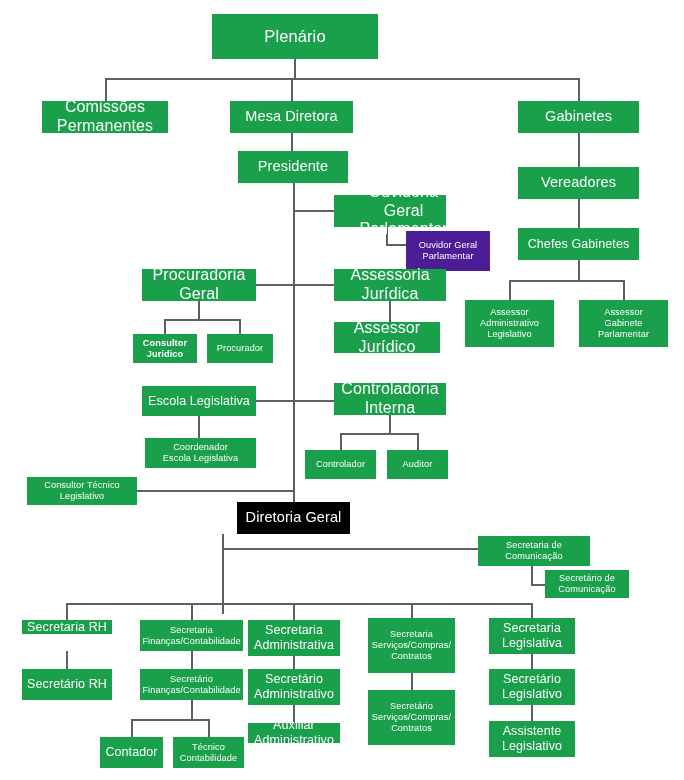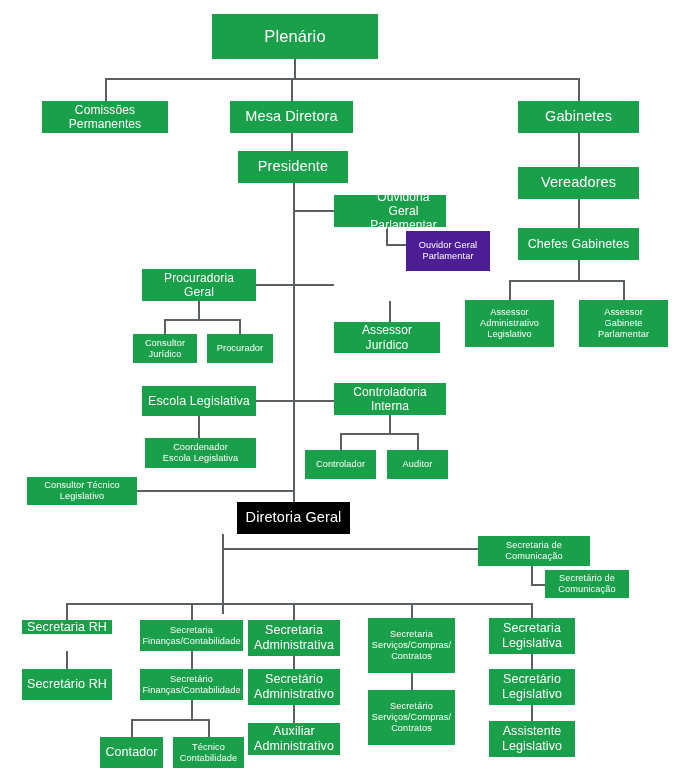--- a/index.html
+++ b/index.html
@@ -27,21 +27,21 @@
     justify-content: center;
     text-align: center;
     line-height: 1.18;
     box-sizing: border-box;
     padding: 2px 4px;
     letter-spacing: 0.1px;
   }
   .sz-xl { font-size: 16.5px; }
   .sz-lg { font-size: 14.5px; }
   .sz-md { font-size: 12.5px; }
-  .sz-sm { font-size: 12px; }
+  .sz-sm { font-size: 16px; }
   .sz-xs { font-size: 9.2px; }
   .conn {
     position: absolute;
     background: #5a6063;
   }
   .conn.v { width: 2px; }
   .conn.h { height: 2px; }
 </style>
 </head>
 <body>
@@ -107,27 +107,29 @@
     <div class="node sz-lg" style="left: 518px; top: 101px; width: 121px; height: 32px; background: rgb(26, 160, 74); color: rgb(255, 255, 255); white-space: pre-line;">Gabinetes</div>
     <div class="node sz-lg" style="left: 518px; top: 167px; width: 121px; height: 32px; background: rgb(26, 160, 74); color: rgb(255, 255, 255); white-space: pre-line;">Vereadores</div>
     <div class="node sz-lg" style="left: 238px; top: 151px; width: 110px; height: 32px; background: rgb(26, 160, 74); color: rgb(255, 255, 255); white-space: pre-line;">Presidente</div>
     <div class="node sz-sm" style="left: 334px; top: 195px; width: 112px; height: 32px; background: rgb(26, 160, 74); color: rgb(255, 255, 255); white-space: pre-line; padding-left: 31px;">Ouvidoria Geral
 Parlamentar</div>
     <div class="node sz-xs" style="left: 406px; top: 231px; width: 84px; height: 40px; background: #4c1d95; color: rgb(255, 255, 255); white-space: pre-line;">Ouvidor Geral
 Parlamentar</div>
     <div class="node sz-md" style="left: 518px; top: 228px; width: 121px; height: 32px; background: rgb(26, 160, 74); color: rgb(255, 255, 255); white-space: pre-line;">Chefes Gabinetes</div>
     <div class="node sz-sm" style="left: 142px; top: 269px; width: 114px; height: 32px; background: rgb(26, 160, 74); color: rgb(255, 255, 255); white-space: pre-line;">Procuradoria
 Geral</div>
+    <div class="node sz-sm" style="left: 334px; top: 269px; width: 112px; height: 32px; background: rgb(26, 160, 74); color: rgb(255, 255, 255); white-space: pre-line;">Assessoria
+Jurídica</div>
     <div class="node sz-xs" style="left: 465px; top: 300px; width: 89px; height: 47px; background: rgb(26, 160, 74); color: rgb(255, 255, 255); white-space: pre-line;">Assessor
 Administrativo
 Legislativo</div>
     <div class="node sz-xs" style="left: 579px; top: 300px; width: 89px; height: 47px; background: rgb(26, 160, 74); color: rgb(255, 255, 255); white-space: pre-line;">Assessor
 Gabinete
 Parlamentar</div>
-    <div class="node sz-xs" style="left: 133px; top: 334px; width: 64px; height: 29px; background: rgb(26, 160, 74); color: rgb(255, 255, 255); white-space: pre-line;">Consultor
+    <div class="node sz-xs" style="left: 133px; top: 334px; width: 64px; height: 29px; background: rgb(26, 160, 74); color: rgb(255, 255, 255); white-space: pre-line; font-weight: bold;">Consultor
 Jurídico</div>
     <div class="node sz-xs" style="left: 207px; top: 334px; width: 66px; height: 29px; background: rgb(26, 160, 74); color: rgb(255, 255, 255); white-space: pre-line;">Procurador</div>
     <div class="node sz-sm" style="left: 334px; top: 322px; width: 106px; height: 31px; background: rgb(26, 160, 74); color: rgb(255, 255, 255); white-space: pre-line;">Assessor
 Jurídico</div>
     <div class="node sz-md" style="left: 142px; top: 386px; width: 114px; height: 30px; background: rgb(26, 160, 74); color: rgb(255, 255, 255); white-space: pre-line;">Escola Legislativa</div>
     <div class="node sz-sm" style="left: 334px; top: 383px; width: 112px; height: 32px; background: rgb(26, 160, 74); color: rgb(255, 255, 255); white-space: pre-line;">Controladoria
 Interna</div>
     <div class="node sz-xs" style="left: 145px; top: 438px; width: 111px; height: 30px; background: rgb(26, 160, 74); color: rgb(255, 255, 255); white-space: pre-line;">Coordenador
 Escola Legislativa</div>
     <div class="node sz-xs" style="left: 305px; top: 450px; width: 71px; height: 29px; background: rgb(26, 160, 74); color: rgb(255, 255, 255); white-space: pre-line;">Controlador</div>
@@ -155,17 +157,17 @@
     <div class="node sz-md" style="left: 248px; top: 669px; width: 92px; height: 36px; background: rgb(26, 160, 74); color: rgb(255, 255, 255); white-space: pre-line;">Secretário
 Administrativo</div>
     <div class="node sz-xs" style="left: 368px; top: 690px; width: 87px; height: 55px; background: rgb(26, 160, 74); color: rgb(255, 255, 255); white-space: pre-line;">Secretário
 Serviços/Compras/
 Contratos</div>
     <div class="node sz-md" style="left: 489px; top: 669px; width: 86px; height: 36px; background: rgb(26, 160, 74); color: rgb(255, 255, 255); white-space: pre-line;">Secretário
 Legislativo</div>
     <div class="node sz-md" style="left: 100px; top: 737px; width: 63px; height: 31px; background: rgb(26, 160, 74); color: rgb(255, 255, 255); white-space: pre-line;">Contador</div>
     <div class="node sz-xs" style="left: 173px; top: 737px; width: 71px; height: 31px; background: rgb(26, 160, 74); color: rgb(255, 255, 255); white-space: pre-line;">Técnico
 Contabilidade</div>
-    <div class="node sz-md" style="left: 248px; top: 723px; width: 92px; height: 32px; background: rgb(26, 160, 74); color: rgb(255, 255, 255); white-space: pre-line;">Auxiliar
+    <div class="node sz-md" style="left: 248px; top: 723px; width: 92px; height: 20px; background: rgb(26, 160, 74); color: rgb(255, 255, 255); white-space: pre-line;">Auxiliar
 Administrativo</div>
     <div class="node sz-md" style="left: 489px; top: 721px; width: 86px; height: 36px; background: rgb(26, 160, 74); color: rgb(255, 255, 255); white-space: pre-line;">Assistente
 Legislativo</div>
   </div>
 
 </body></html>

